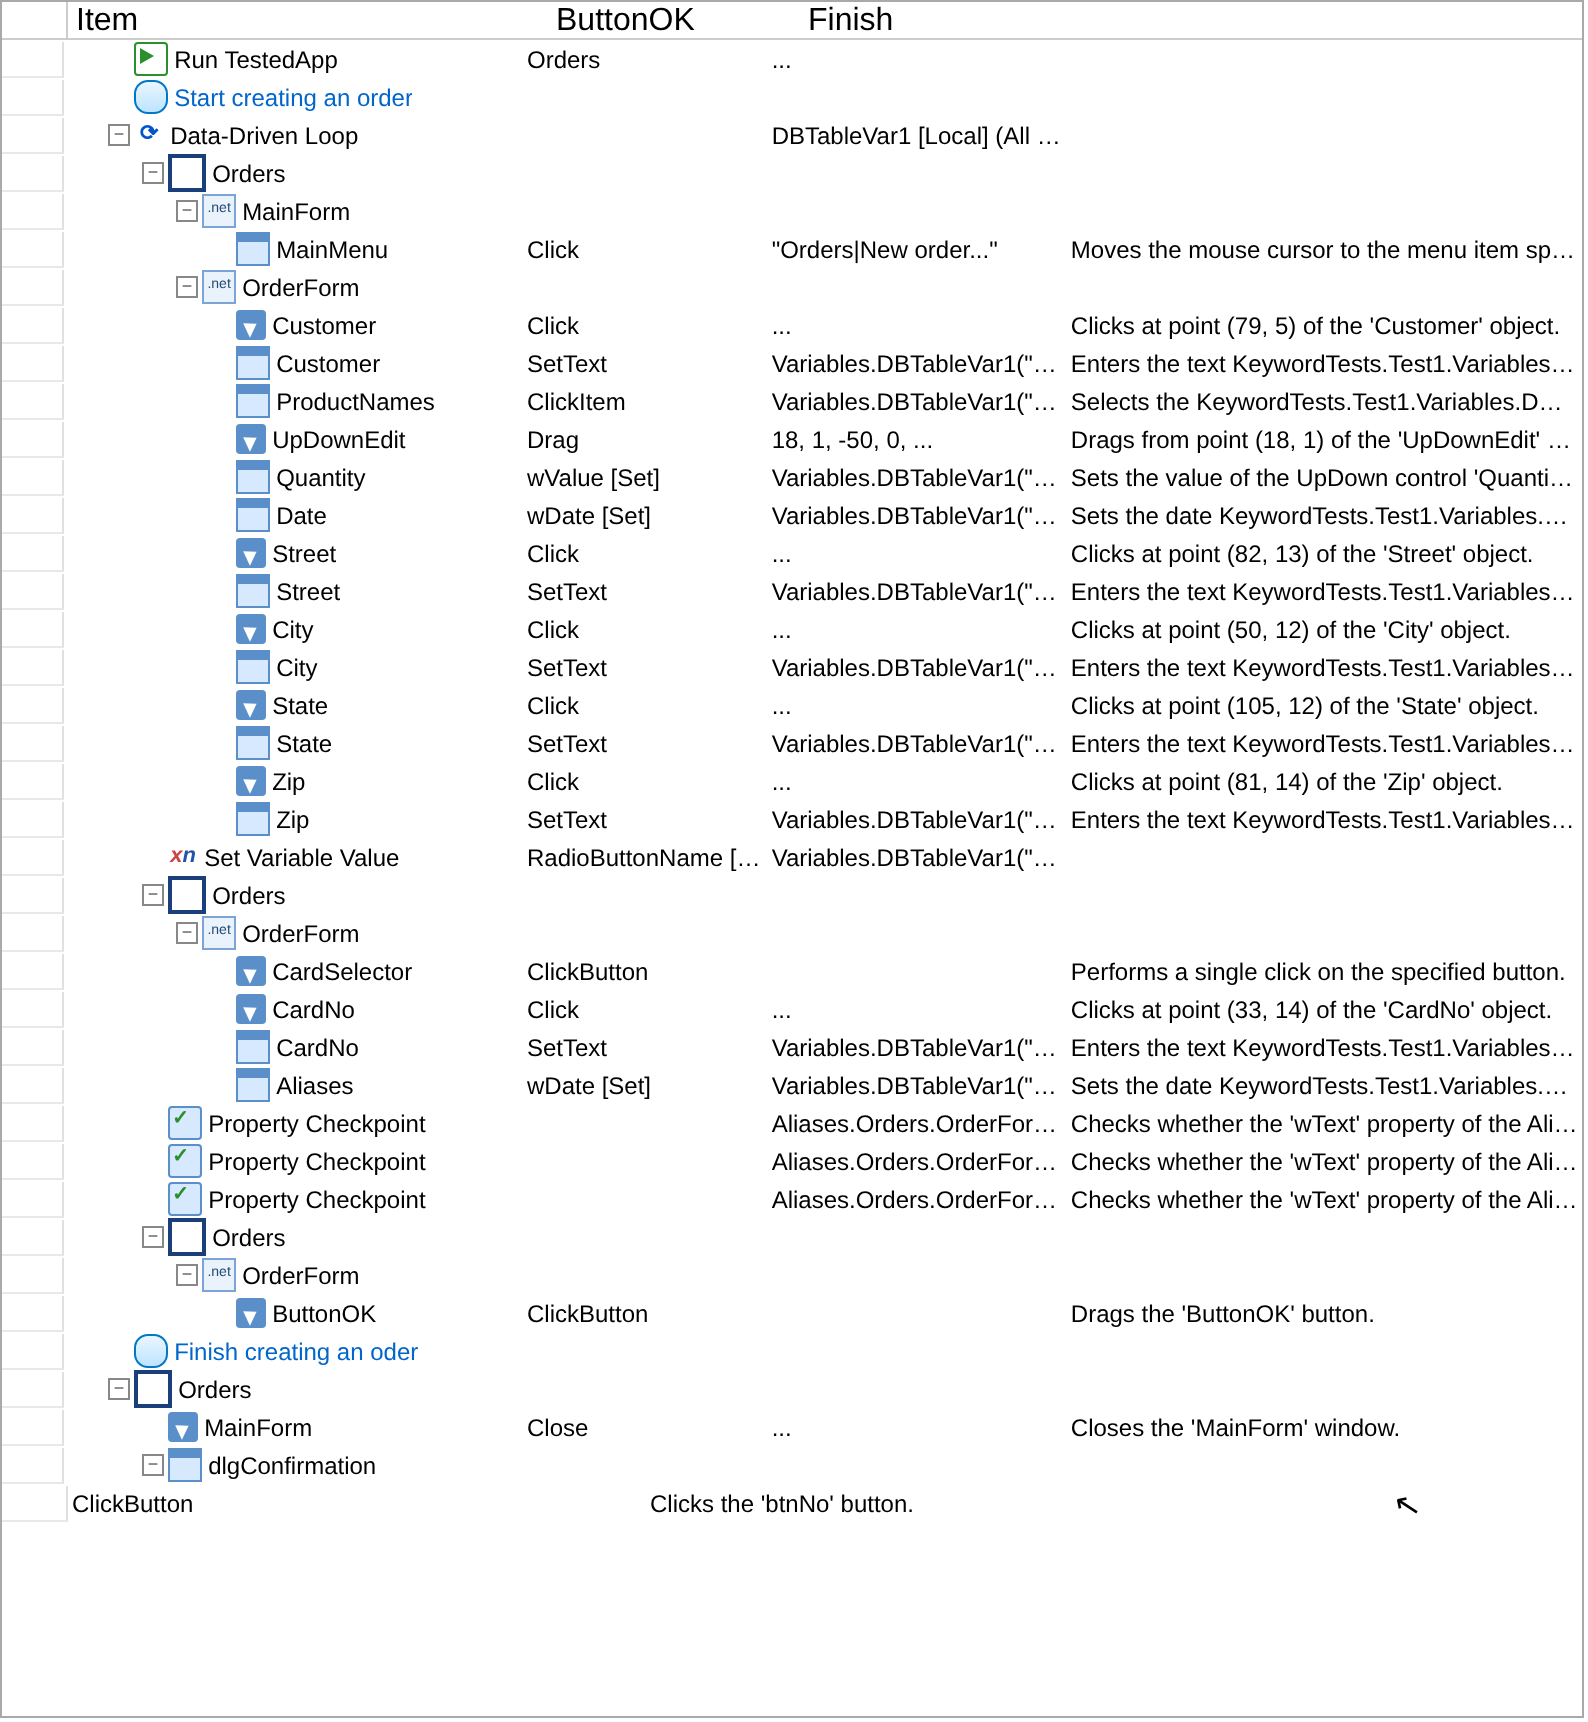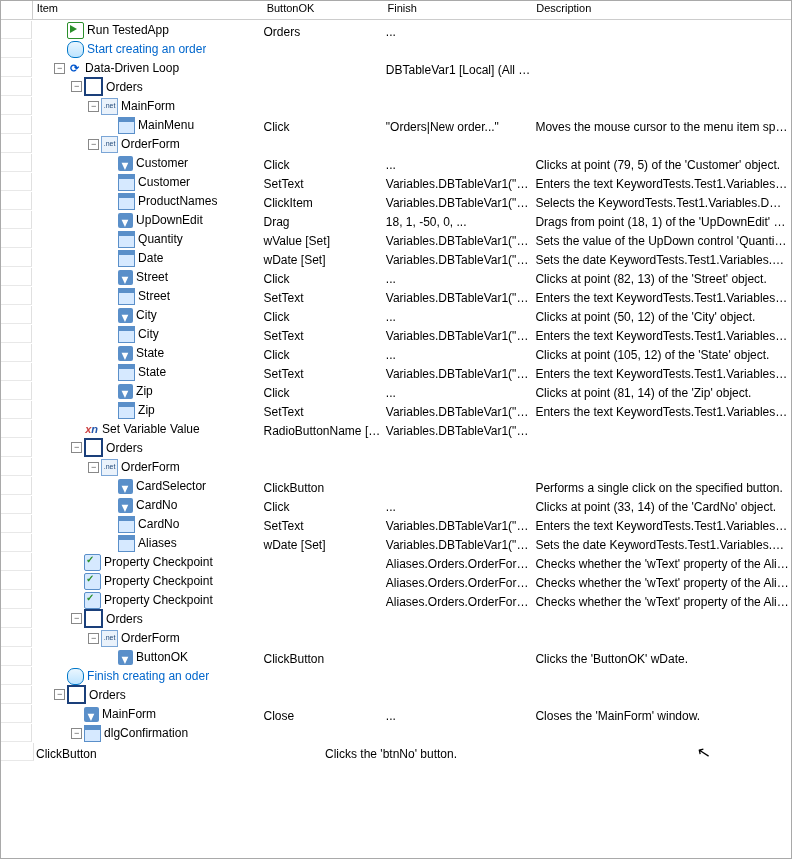--- a/index.html
+++ b/index.html
@@ -1,25 +1,25 @@
 <!DOCTYPE html>
 <html><head>
 <meta charset="utf-8">
 <style>
   html,body{margin:0;padding:0;font-family:"Segoe UI",Tahoma,Arial,sans-serif;font-size:12px;color:#000;background:#fff}
   .wrap{border:1px solid #a9a9a9;width:792px;height:859px;box-sizing:border-box;overflow:hidden;position:relative}
   .header{display:flex;border-bottom:1px solid #ccc;height:18px;background:#fff}
-  .colhead{padding:1px 4px;font-size:11px;white-space:nowrap;overflow:hidden}
+  .colhead{padding:1px 4px;font-size:16px;white-space:nowrap;overflow:hidden}
   .item-col{width:240px;box-sizing:border-box}
   .op-col{width:126px;box-sizing:border-box}
   .val-col{width:155px;box-sizing:border-box}
   .desc-col{width:270px;box-sizing:border-box}
   .gutter-cell{width:33px;height:18px;box-sizing:border-box;border-right:1px solid #e0e0e0;border-bottom:1px solid #e8e8e8}
   .gutter-head{width:33px;height:18px;box-sizing:border-box;border-right:1px solid #ccc}
-  .row{display:flex;align-items:flex-end;height:19px}
+  .row{display:flex;align-items:center;height:19px}
   .cell{padding:0 2px;white-space:nowrap;overflow:hidden;text-overflow:ellipsis;font-size:12px}
   .itemcell{display:flex;align-items:center;width:240px}
   .opcell{width:126px}
   .valcell{width:155px}
   .desccell{width:270px}
   .indent{display:inline-block;height:18px;vertical-align:middle}
   .toggler{width:11px;height:11px;border:1px solid #888;box-sizing:border-box;display:inline-flex;align-items:center;justify-content:center;font-size:9px;line-height:9px;background:#fff;color:#555;margin-right:2px;cursor:pointer}
   .spacer{display:inline-block;width:11px;height:11px;margin-right:2px}
   .icon{width:15px;height:15px;margin-right:3px;display:inline-block;vertical-align:middle;flex-shrink:0}
   .label{white-space:nowrap;overflow:hidden;text-overflow:ellipsis}
@@ -46,21 +46,20 @@
 </style>
 </head>
 <body>
 
 <div class="wrap">
   <div class="header">
     <div class="gutter-head"></div>
     <div class="colhead item-col">Item</div>
     <div class="colhead op-col">ButtonOK</div>
     <div class="colhead val-col">Finish</div>
-    <div class="colhead desc-col">Description</div>
   </div>
   <div id="rows">
       <div class="row">
         <div class="gutter-cell"></div>
         <div class="cell itemcell">
           <span class="indent" style="width: 20px;"></span>
           <span class="spacer"></span>
           <span class="icon ic-run"></span>
           <span class="label ">Run TestedApp</span>
         </div>
@@ -455,21 +454,21 @@
       <div class="row">
         <div class="gutter-cell"></div>
         <div class="cell itemcell">
           <span class="indent" style="width: 71px;"></span>
           <span class="spacer"></span>
           <span class="icon ic-click"></span>
           <span class="label ">ButtonOK</span>
         </div>
         <div class="cell opcell">ClickButton</div>
         <div class="cell valcell"></div>
-        <div class="cell desccell">Clicks the 'ButtonOK' wDate.</div>
+        <div class="cell desccell">Drags the 'ButtonOK' button.</div>
       </div>
       <div class="row">
         <div class="gutter-cell"></div>
         <div class="cell itemcell">
           <span class="indent" style="width: 20px;"></span>
           <span class="spacer"></span>
           <span class="icon ic-sect"></span>
           <span class="label blue-link">Finish creating an oder</span>
         </div>
         <div class="cell opcell"></div>

